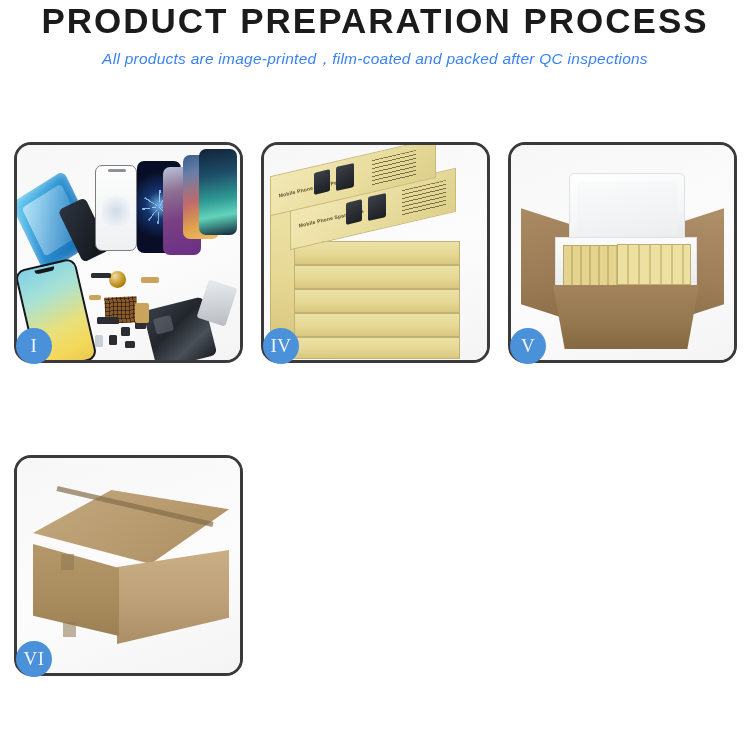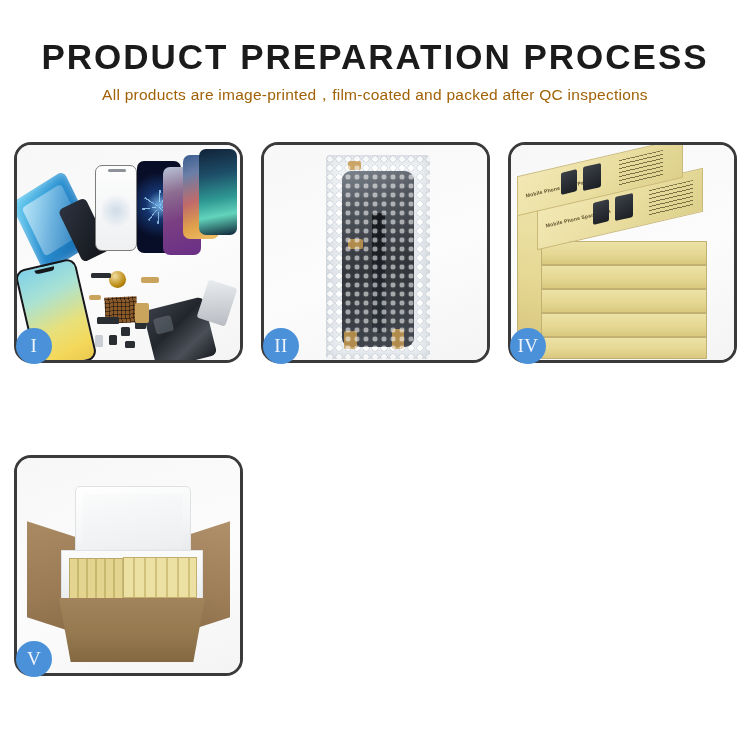--- a/index.html
+++ b/index.html
@@ -13,37 +13,38 @@
   }
 
   #page {
     position: relative;
     width: 750px;
     height: 750px;
     background: #ffffff;
   }
 
   
-  .header { padding-top: 36px; text-align: center; }
+  .header { text-align: center; }
 
   .title {
     font-size: 35px;
     font-weight: bold;
     letter-spacing: 2.0px;
     color: #1b1b1b;
     line-height: 42px;
     white-space: nowrap;
   }
 
   .subtitle {
     margin-top: 7px;
     font-size: 15.5px;
-    color: #a16207;
+    color: #3b82f6;
     letter-spacing: 0.25px;
     white-space: nowrap;
+    font-style: italic;
   }
 
   
   .grid {
     position: absolute;
     left: 14px;
     top: 142px;
     width: 722px;
     display: grid;
     grid-template-columns: repeat(3, 229px);
@@ -449,34 +450,20 @@
         <div class="p1-part" style="left:78px; top:190px; width:8px; height:12px; background:#c9ced4;"></div>
         <div class="p1-part" style="left:108px; top:196px; width:10px; height:7px;"></div>
         <div class="p1-flex" style="left:124px; top:132px; width:18px; height:6px;"></div>
         <div class="p1-flex" style="left:118px; top:158px; width:14px; height:20px;"></div>
         <div class="p1-flex" style="left:72px; top:150px; width:12px; height:5px;"></div>
         <div class="p1-tool"></div>
       </div>
       <div class="badge">I</div>
     </div>
 
-    <div class="panel">
-      <div class="panel-inner">
-        <div class="p2-wrap">
-          <div class="p2-part"></div>
-          <div class="p2-strip"></div>
-          <div class="p2-tape" style="left:22px; top:6px; width:13px; height:9px;"></div>
-          <div class="p2-tape" style="left:22px; top:84px; width:15px; height:10px;"></div>
-          <div class="p2-tape" style="left:18px; top:176px; width:13px; height:18px;"></div>
-          <div class="p2-tape" style="left:66px; top:174px; width:12px; height:20px;"></div>
-          <div class="p2-bubbles-over"></div>
-        </div>
-      </div>
-      <div class="badge">II</div>
-    </div>
 
 
     <div class="panel">
       <div class="panel-inner">
         <div class="p4">
 
           <div class="p4-box" style="left:6px;  top:62px;  width:30px; height:132px; transform:skewY(14deg);"></div>
           <div class="p4-box" style="left:30px; top:96px;  width:166px; height:24px;"></div>
           <div class="p4-box" style="left:30px; top:120px; width:166px; height:24px;"></div>
           <div class="p4-box" style="left:30px; top:144px; width:166px; height:24px;"></div>
@@ -505,15 +492,26 @@
         <div class="p5-flap-r"></div>
         <div class="p5-foamlid"></div>
         <div class="p5-foam"></div>
         <div class="p5-boxes"></div>
         <div class="p5-boxes2"></div>
         <div class="p5-carton"></div>
       </div>
       <div class="badge">V</div>
     </div>
 
+    <div class="panel">
+      <div class="panel-inner">
+        <div class="p6-top"></div>
+        <div class="p6-side"></div>
+        <div class="p6-front"></div>
+        <div class="p6-seam"></div>
+        <div class="p6-tape" style="left:44px; top:96px; width:13px; height:16px;"></div>
+        <div class="p6-tape" style="left:46px; top:164px; width:13px; height:15px;"></div>
+      </div>
+      <div class="badge">VI</div>
+    </div>
 
   </div>
 </div>
 
 </body></html>

